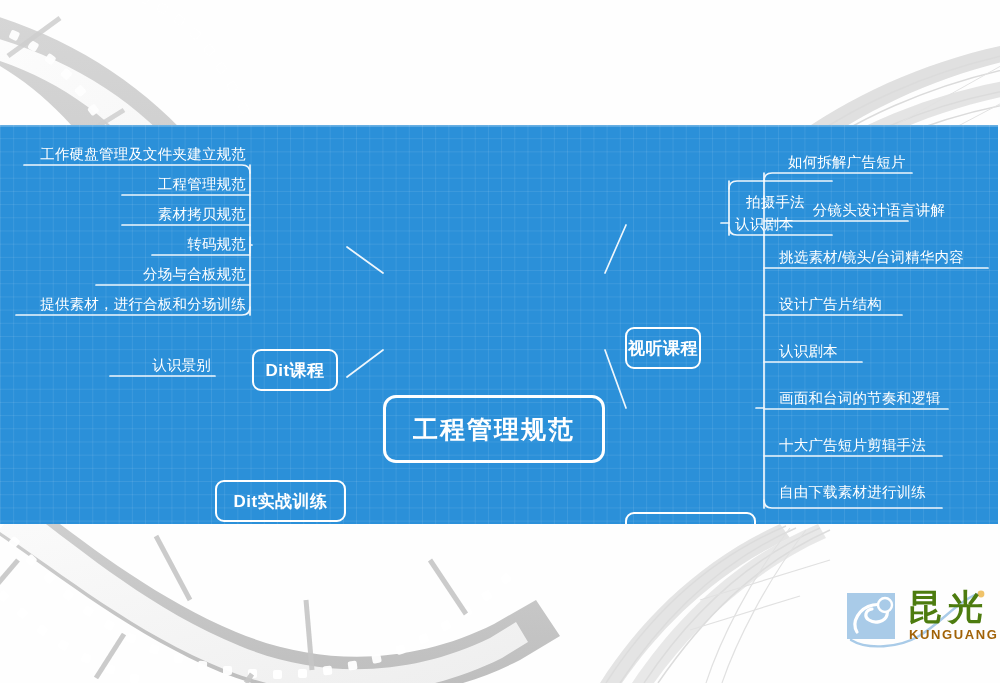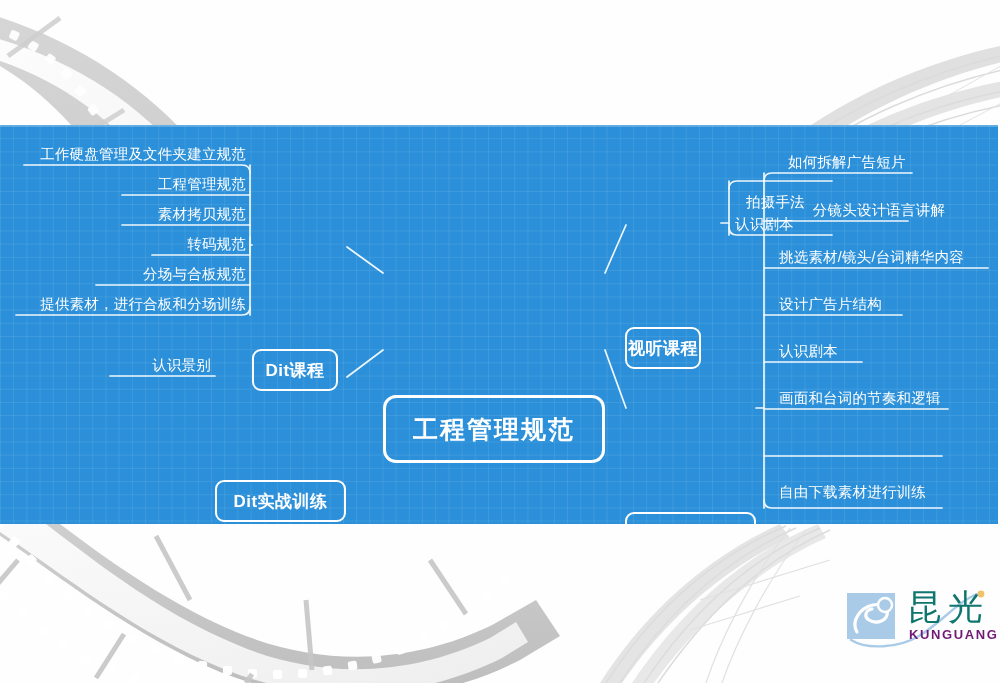--- a/index.html
+++ b/index.html
@@ -67,27 +67,27 @@
     line-height:1;
     letter-spacing:.2px;
   }
   .leaf.r{text-align:left;}
   .leaf.l{text-align:right;}
 
   
   .logo{position:absolute;left:845px;top:588px;width:150px;height:60px;}
   .logo-cn{
     position:absolute;left:62px;top:2px;
-    font-size:35px;font-weight:normal;color:#0f766e;
+    font-size:35px;font-weight:bold;color:#4d7c0f;
     letter-spacing:6px;line-height:1;
     font-family:"DejaVu Sans","Liberation Sans",sans-serif;
   }
   .logo-en{
     position:absolute;left:64px;top:40px;
-    font-size:13px;font-weight:bold;color:#701a75;letter-spacing:1.6px;line-height:1;
+    font-size:13px;font-weight:bold;color:#a16207;letter-spacing:1.6px;line-height:1;
   }
 </style>
 </head>
 <body>
 
 <div id="stage">
 
   <svg class="film-layer" viewBox="0 0 1000 683" preserveAspectRatio="none" aria-hidden="true">
     <defs>
       <linearGradient id="fgray" x1="0" y1="0" x2="0" y2="1">
@@ -338,20 +338,21 @@
 
     <div class="leaf r" style="left:746px;top:38px;width:120px;margin-top:32px;">拍摄手法</div>
     <div class="leaf r" style="left:735px;top:92px;width:120px;">认识剧本</div>
 
     <div class="leaf r" style="left:788px;top:30px;width:200px;">如何拆解广告短片</div>
     <div class="leaf r" style="left:779px;top:78px;width:200px;text-align:center;">分镜头设计语言讲解</div>
     <div class="leaf r" style="left:779px;top:125px;width:230px;">挑选素材/镜头/台词精华内容</div>
     <div class="leaf r" style="left:779px;top:172px;width:200px;">设计广告片结构</div>
     <div class="leaf r" style="left:779px;top:219px;width:160px;">认识剧本</div>
     <div class="leaf r" style="left:779px;top:266px;width:220px;">画面和台词的节奏和逻辑</div>
+    <div class="leaf r" style="left:779px;top:313px;width:200px;">十大广告短片剪辑手法</div>
     <div class="leaf r" style="left:779px;top:360px;width:200px;">自由下载素材进行训练</div>
   </div>
 
   <div class="logo">
     <svg width="150" height="60" viewBox="0 0 150 60" aria-hidden="true">
       <rect x="2" y="5" width="48" height="46" fill="#a9cbe8"></rect>
       <path d="M12,44 C 6,34 14,20 28,17 C 38,15 44,20 42,27 C 40,34 30,36 24,32 C 19,29 20,22 27,21" fill="none" stroke="#ffffff" stroke-width="3.2" stroke-linecap="round"></path>
       <circle cx="40" cy="17" r="7" fill="#a9cbe8" stroke="#ffffff" stroke-width="2.4"></circle>
       <path d="M6,52 C 22,62 54,60 74,48 C 96,35 112,14 132,6" fill="none" stroke="#a9cbe8" stroke-width="2.4" stroke-linecap="round"></path>
       <circle cx="136" cy="6" r="3.4" fill="#f0c36a"></circle>

